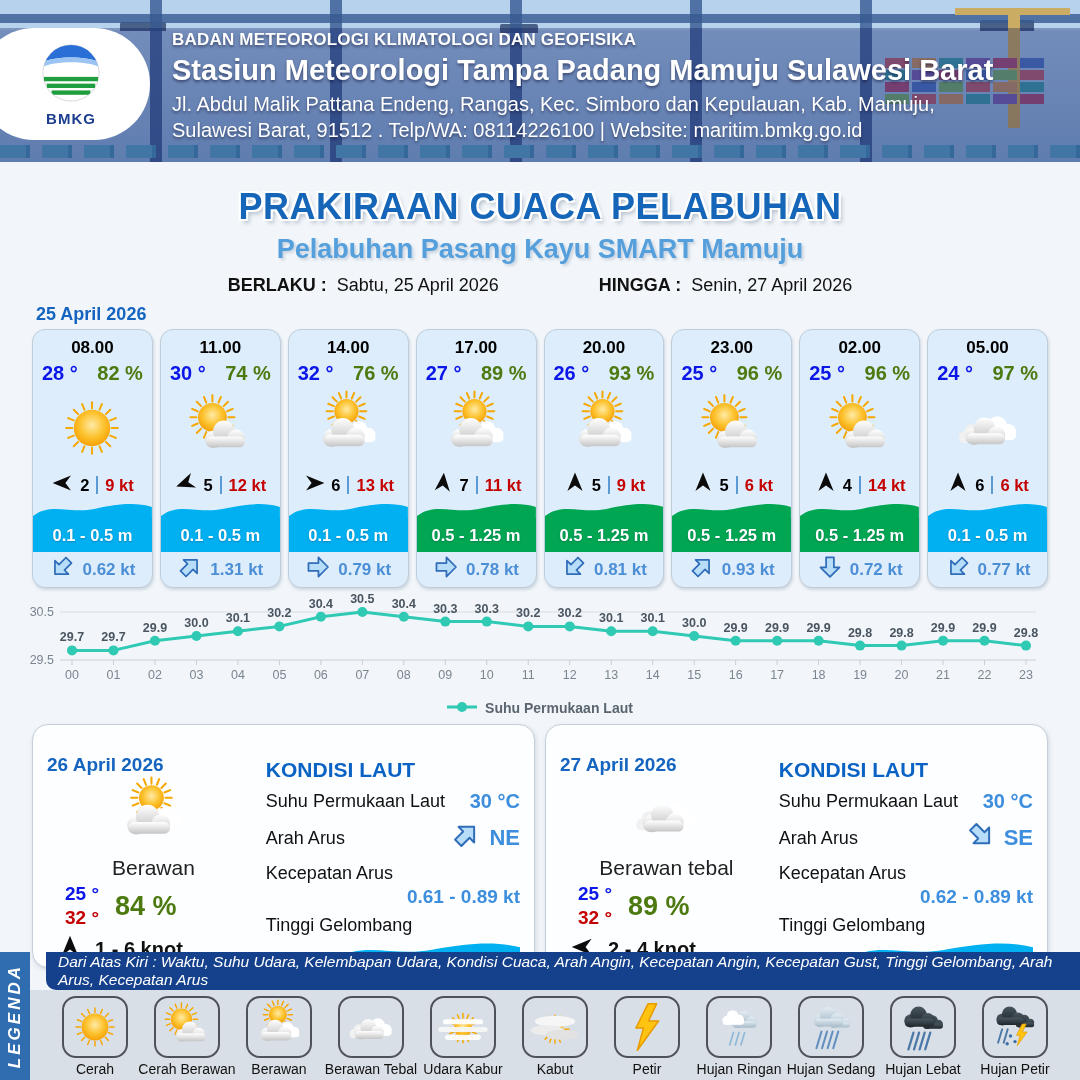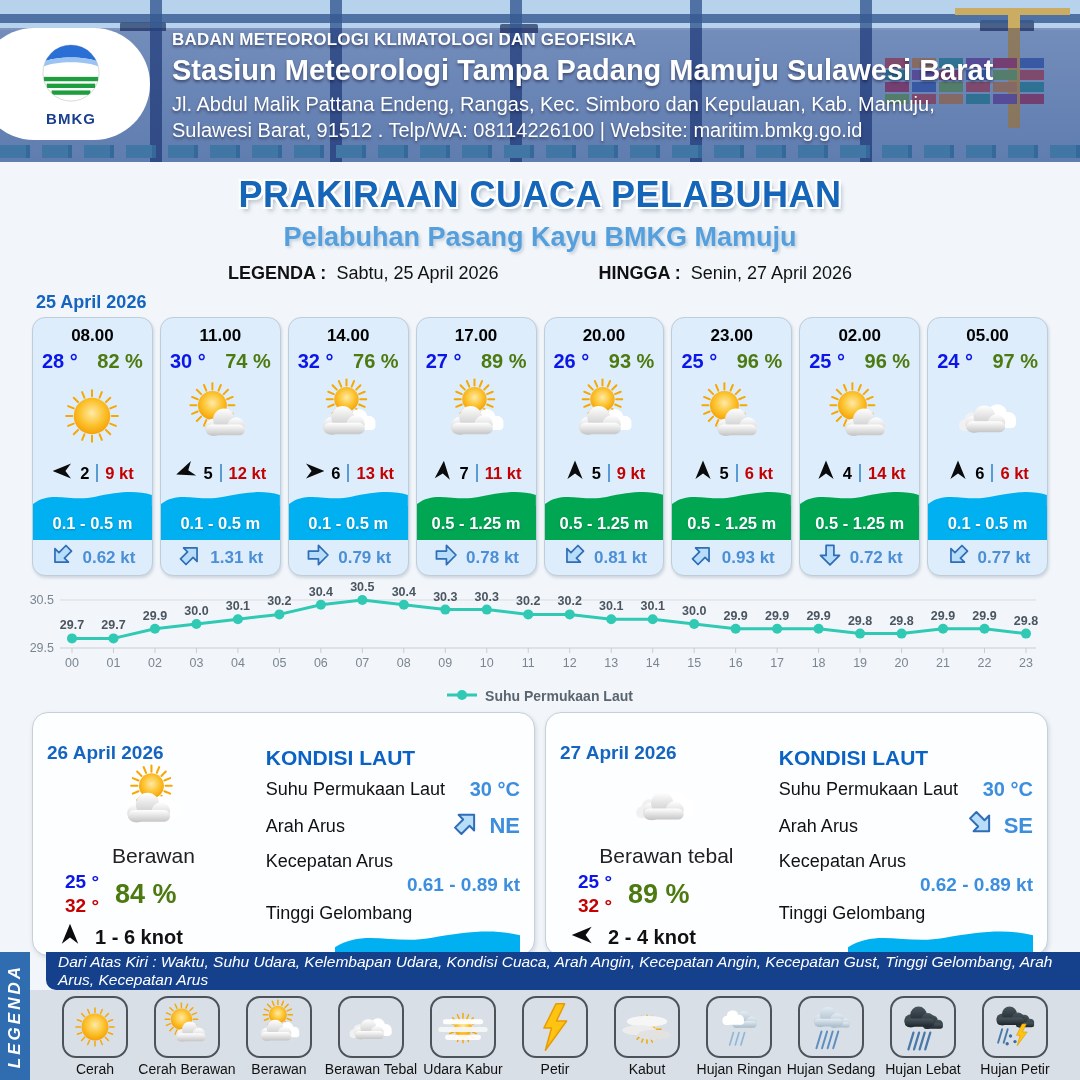--- a/index.html
+++ b/index.html
@@ -20,21 +20,21 @@
        background:linear-gradient(rgba(110,150,210,.30) 0 28px,rgba(48,68,138,.52) 28px,rgba(44,62,132,.55));}
   .logo-pill{position:absolute;left:-22px;top:28px;width:172px;height:112px;background:#fff;border-radius:58px;
              display:flex;flex-direction:column;align-items:center;justify-content:center;padding-left:14px;box-sizing:border-box;}
   .logo-txt{font-weight:bold;font-size:15px;color:#1b3e8f;letter-spacing:1px;margin-top:2px;}
   .hdr-text{position:absolute;left:172px;top:30px;color:#fff;text-shadow:0 2px 3px rgba(0,0,30,.45);}
   .hdr-agency{font-size:17px;font-weight:bold;letter-spacing:.2px;}
   .hdr-station{font-size:29px;font-weight:bold;margin-top:4px;}
   .hdr-addr{font-size:20px;margin-top:4px;line-height:26px;}
 
   
-  .title-block{text-align:center;padding-top:12px;}
+  .title-block{text-align:center;padding-top:24px;}
   .main-title{font-size:36px;font-weight:900;color:#1565b8;letter-spacing:.5px;
       text-shadow:-2px -2px 0 #fff,2px -2px 0 #fff,-2px 2px 0 #fff,2px 2px 0 #fff,3px 4px 4px rgba(60,80,110,.35);}
   .sub-title{font-size:27px;font-weight:bold;color:#55a0dc;margin-top:6px;
       text-shadow:2px 2px 3px rgba(120,140,170,.35);}
   .validity{margin-top:10px;font-size:18px;color:#111;display:flex;justify-content:center;gap:100px;}
   .validity b{font-weight:bold;}
   .date-label{margin:8px 0 4px 36px;font-size:18px;font-weight:bold;color:#1565c0;}
 
   
   .cards{display:flex;gap:7px;padding:0 32px;}
@@ -170,23 +170,23 @@
       <div class="hdr-station">Stasiun Meteorologi Tampa Padang Mamuju Sulawesi Barat</div>
       <div class="hdr-addr">
         <div>Jl. Abdul Malik Pattana Endeng, Rangas, Kec. Simboro dan Kepulauan, Kab. Mamuju,</div>
         <div>Sulawesi Barat, 91512 . Telp/WA: 08114226100 | Website: maritim.bmkg.go.id</div>
       </div>
     </div>
   </div>
 
   <div class="title-block">
     <div class="main-title">PRAKIRAAN CUACA PELABUHAN</div>
-    <div class="sub-title">Pelabuhan Pasang Kayu BMKG Mamuju</div>
+    <div class="sub-title">Pelabuhan Pasang Kayu SMART Mamuju</div>
     <div class="validity">
-      <span><b>LEGENDA :</b>&nbsp;&nbsp;<span>Sabtu, 25 April 2026</span></span>
+      <span><b>BERLAKU :</b>&nbsp;&nbsp;<span>Sabtu, 25 April 2026</span></span>
       <span><b>HINGGA :</b>&nbsp;&nbsp;<span>Senin, 27 April 2026</span></span>
     </div>
   </div>
 
   <div class="date-label">25 April 2026</div>
 
   <div class="cards" id="cards">
       <div class="fcard">
       <div class="fc-time">08.00</div>
       <div class="fc-th">
@@ -1312,49 +1312,20 @@
            <rect x="6" y="50" width="88" height="9" rx="4.5" fill="#f6f6f6" opacity="0.95"></rect>
            <rect x="18" y="64" width="64" height="9" rx="4.5" fill="#ffffff" opacity="0.9"></rect>
               </svg>
             </div>
       <div class="legend-label">Udara Kabur</div>
           </div>
           <div class="legend-item">
             <div class="legend-box">
               <svg width="56" height="56" viewBox="0 0 100 100" style="overflow:visible">
                 <defs>
-    <radialGradient id="sg15" cx="50%" cy="42%" r="62%">
-      <stop offset="0%" stop-color="#ffeaa6"></stop>
-                    <stop offset="55%" stop-color="#fcc22d"></stop>
-                    <stop offset="100%" stop-color="#f59b00"></stop>
-    </radialGradient>
-    <linearGradient id="cg15" x1="0" y1="0" x2="0" y2="1">
-      <stop offset="0%" stop-color="#ffffff"></stop>
-                    <stop offset="100%" stop-color="#c6c6c6"></stop>
-    </linearGradient>
-    <linearGradient id="dg15" x1="0" y1="0" x2="0" y2="1">
-      <stop offset="0%" stop-color="#4a575f"></stop>
-                    <stop offset="100%" stop-color="#1e262b"></stop>
-    </linearGradient>
-    <linearGradient id="bg15" x1="0" y1="0" x2="0" y2="1">
-      <stop offset="0%" stop-color="#e3ecf3"></stop>
-                    <stop offset="100%" stop-color="#a9bcca"></stop>
-    </linearGradient>
-  </defs>
-                <g transform="translate(5,5) scale(0.9)">
-     <polygon points="52,4 28,52 43,52 31,96 73,38 53,38 69,4" fill="#ffc412" stroke="#e89b00" stroke-width="3" stroke-linejoin="round"></polygon>
-                </g>
-              </svg>
-            </div>
-      <div class="legend-label">Petir</div>
-          </div>
-          <div class="legend-item">
-            <div class="legend-box">
-              <svg width="56" height="56" viewBox="0 0 100 100" style="overflow:visible">
-                <defs>
     <radialGradient id="sg16" cx="50%" cy="42%" r="62%">
       <stop offset="0%" stop-color="#ffeaa6"></stop>
                     <stop offset="55%" stop-color="#fcc22d"></stop>
                     <stop offset="100%" stop-color="#f59b00"></stop>
     </radialGradient>
     <linearGradient id="cg16" x1="0" y1="0" x2="0" y2="1">
       <stop offset="0%" stop-color="#ffffff"></stop>
                     <stop offset="100%" stop-color="#c6c6c6"></stop>
     </linearGradient>
     <linearGradient id="dg16" x1="0" y1="0" x2="0" y2="1">
@@ -1387,20 +1358,49 @@
            <ellipse cx="36" cy="56" rx="30" ry="9" fill="#ececec"></ellipse>
            <ellipse cx="63" cy="64" rx="30" ry="9" fill="#e2e2e2"></ellipse>
               </svg>
             </div>
       <div class="legend-label">Kabut</div>
           </div>
           <div class="legend-item">
             <div class="legend-box">
               <svg width="56" height="56" viewBox="0 0 100 100" style="overflow:visible">
                 <defs>
+    <radialGradient id="sg15" cx="50%" cy="42%" r="62%">
+      <stop offset="0%" stop-color="#ffeaa6"></stop>
+                    <stop offset="55%" stop-color="#fcc22d"></stop>
+                    <stop offset="100%" stop-color="#f59b00"></stop>
+    </radialGradient>
+    <linearGradient id="cg15" x1="0" y1="0" x2="0" y2="1">
+      <stop offset="0%" stop-color="#ffffff"></stop>
+                    <stop offset="100%" stop-color="#c6c6c6"></stop>
+    </linearGradient>
+    <linearGradient id="dg15" x1="0" y1="0" x2="0" y2="1">
+      <stop offset="0%" stop-color="#4a575f"></stop>
+                    <stop offset="100%" stop-color="#1e262b"></stop>
+    </linearGradient>
+    <linearGradient id="bg15" x1="0" y1="0" x2="0" y2="1">
+      <stop offset="0%" stop-color="#e3ecf3"></stop>
+                    <stop offset="100%" stop-color="#a9bcca"></stop>
+    </linearGradient>
+  </defs>
+                <g transform="translate(5,5) scale(0.9)">
+     <polygon points="52,4 28,52 43,52 31,96 73,38 53,38 69,4" fill="#ffc412" stroke="#e89b00" stroke-width="3" stroke-linejoin="round"></polygon>
+                </g>
+              </svg>
+            </div>
+      <div class="legend-label">Petir</div>
+          </div>
+          <div class="legend-item">
+            <div class="legend-box">
+              <svg width="56" height="56" viewBox="0 0 100 100" style="overflow:visible">
+                <defs>
     <radialGradient id="sg17" cx="50%" cy="42%" r="62%">
       <stop offset="0%" stop-color="#ffeaa6"></stop>
                     <stop offset="55%" stop-color="#fcc22d"></stop>
                     <stop offset="100%" stop-color="#f59b00"></stop>
     </radialGradient>
     <linearGradient id="cg17" x1="0" y1="0" x2="0" y2="1">
       <stop offset="0%" stop-color="#ffffff"></stop>
                     <stop offset="100%" stop-color="#c6c6c6"></stop>
     </linearGradient>
     <linearGradient id="dg17" x1="0" y1="0" x2="0" y2="1">

